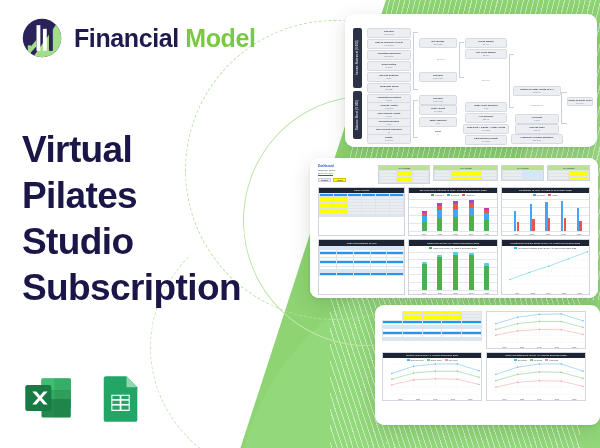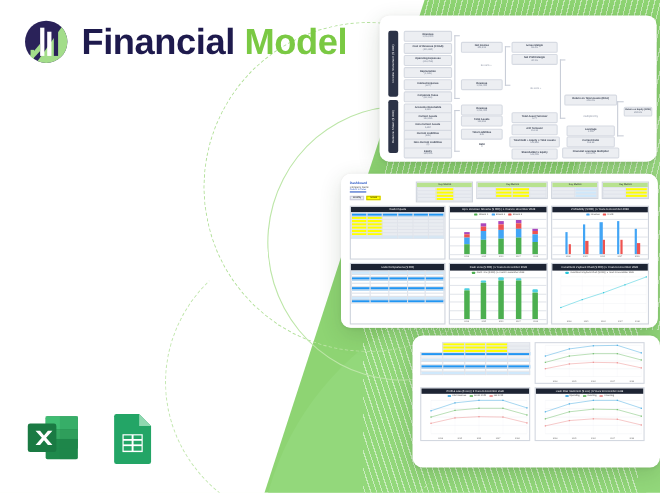--- a/index.html
+++ b/index.html
@@ -99,21 +99,21 @@
   }
 
   
   .brand {
     position: absolute;
     left: 20px; top: 16px;
     display: flex; align-items: center; gap: 10px;
   }
   .brand-mark { width: 44px; height: 44px; display: block; }
   .brand-text {
-    font-size: 33px; font-weight: bold;
+    font-size: 25px; font-weight: bold;
     letter-spacing: -0.4px;
     white-space: nowrap;
   }
   .brand-text .w1 { color: #1e1a4d; }
   .brand-text .w2 { color: #7ac943; }
 
   .headline {
     position: absolute;
     left: 22px; top: 127px;
     width: 250px;
@@ -256,20 +256,26 @@
         <polygon points="6,40 18,26 18,33 8,44" fill="#a3dd8a"></polygon>
         <rect x="8.5" y="32" width="3.4" height="12" fill="#a3dd8a"></rect>
       </g>
       <circle cx="24" cy="24" r="21" fill="none" stroke="#ffffff" stroke-width="0"></circle>
     </svg>
     <div class="brand-text">
       <span class="w1">Financial</span><span>&nbsp;</span><span class="w2">Model</span>
     </div>
   </div>
 
+  <div class="headline">
+    <div>Virtual</div>
+    <div>Pilates</div>
+    <div>Studio</div>
+    <div>Subscription</div>
+  </div>
 
   <div class="formats">
     <svg class="fmt-icon" viewBox="0 0 48 48">
       <rect x="18" y="6" width="27" height="36" rx="1.5" fill="#1f8a4c"></rect>
       <rect x="18" y="6" width="27" height="11" fill="#3fbd72"></rect>
       <rect x="18" y="17" width="27" height="8" fill="#35a862"></rect>
       <rect x="18" y="25" width="27" height="8" fill="#1f8a4c"></rect>
       <rect x="30" y="6" width="15" height="36" fill="#1a7a43" opacity=".22"></rect>
       <rect x="3" y="12" width="24" height="24" rx="2" fill="#1a7a43"></rect>
       <path d="M9.5 18 L14.8 24 L9.5 30 L13.3 30 L16.6 26 L19.9 30 L23.7 30 L18.4 24 L23.7 18 L19.9 18 L16.6 22 L13.3 18 Z" fill="#ffffff"></path>

